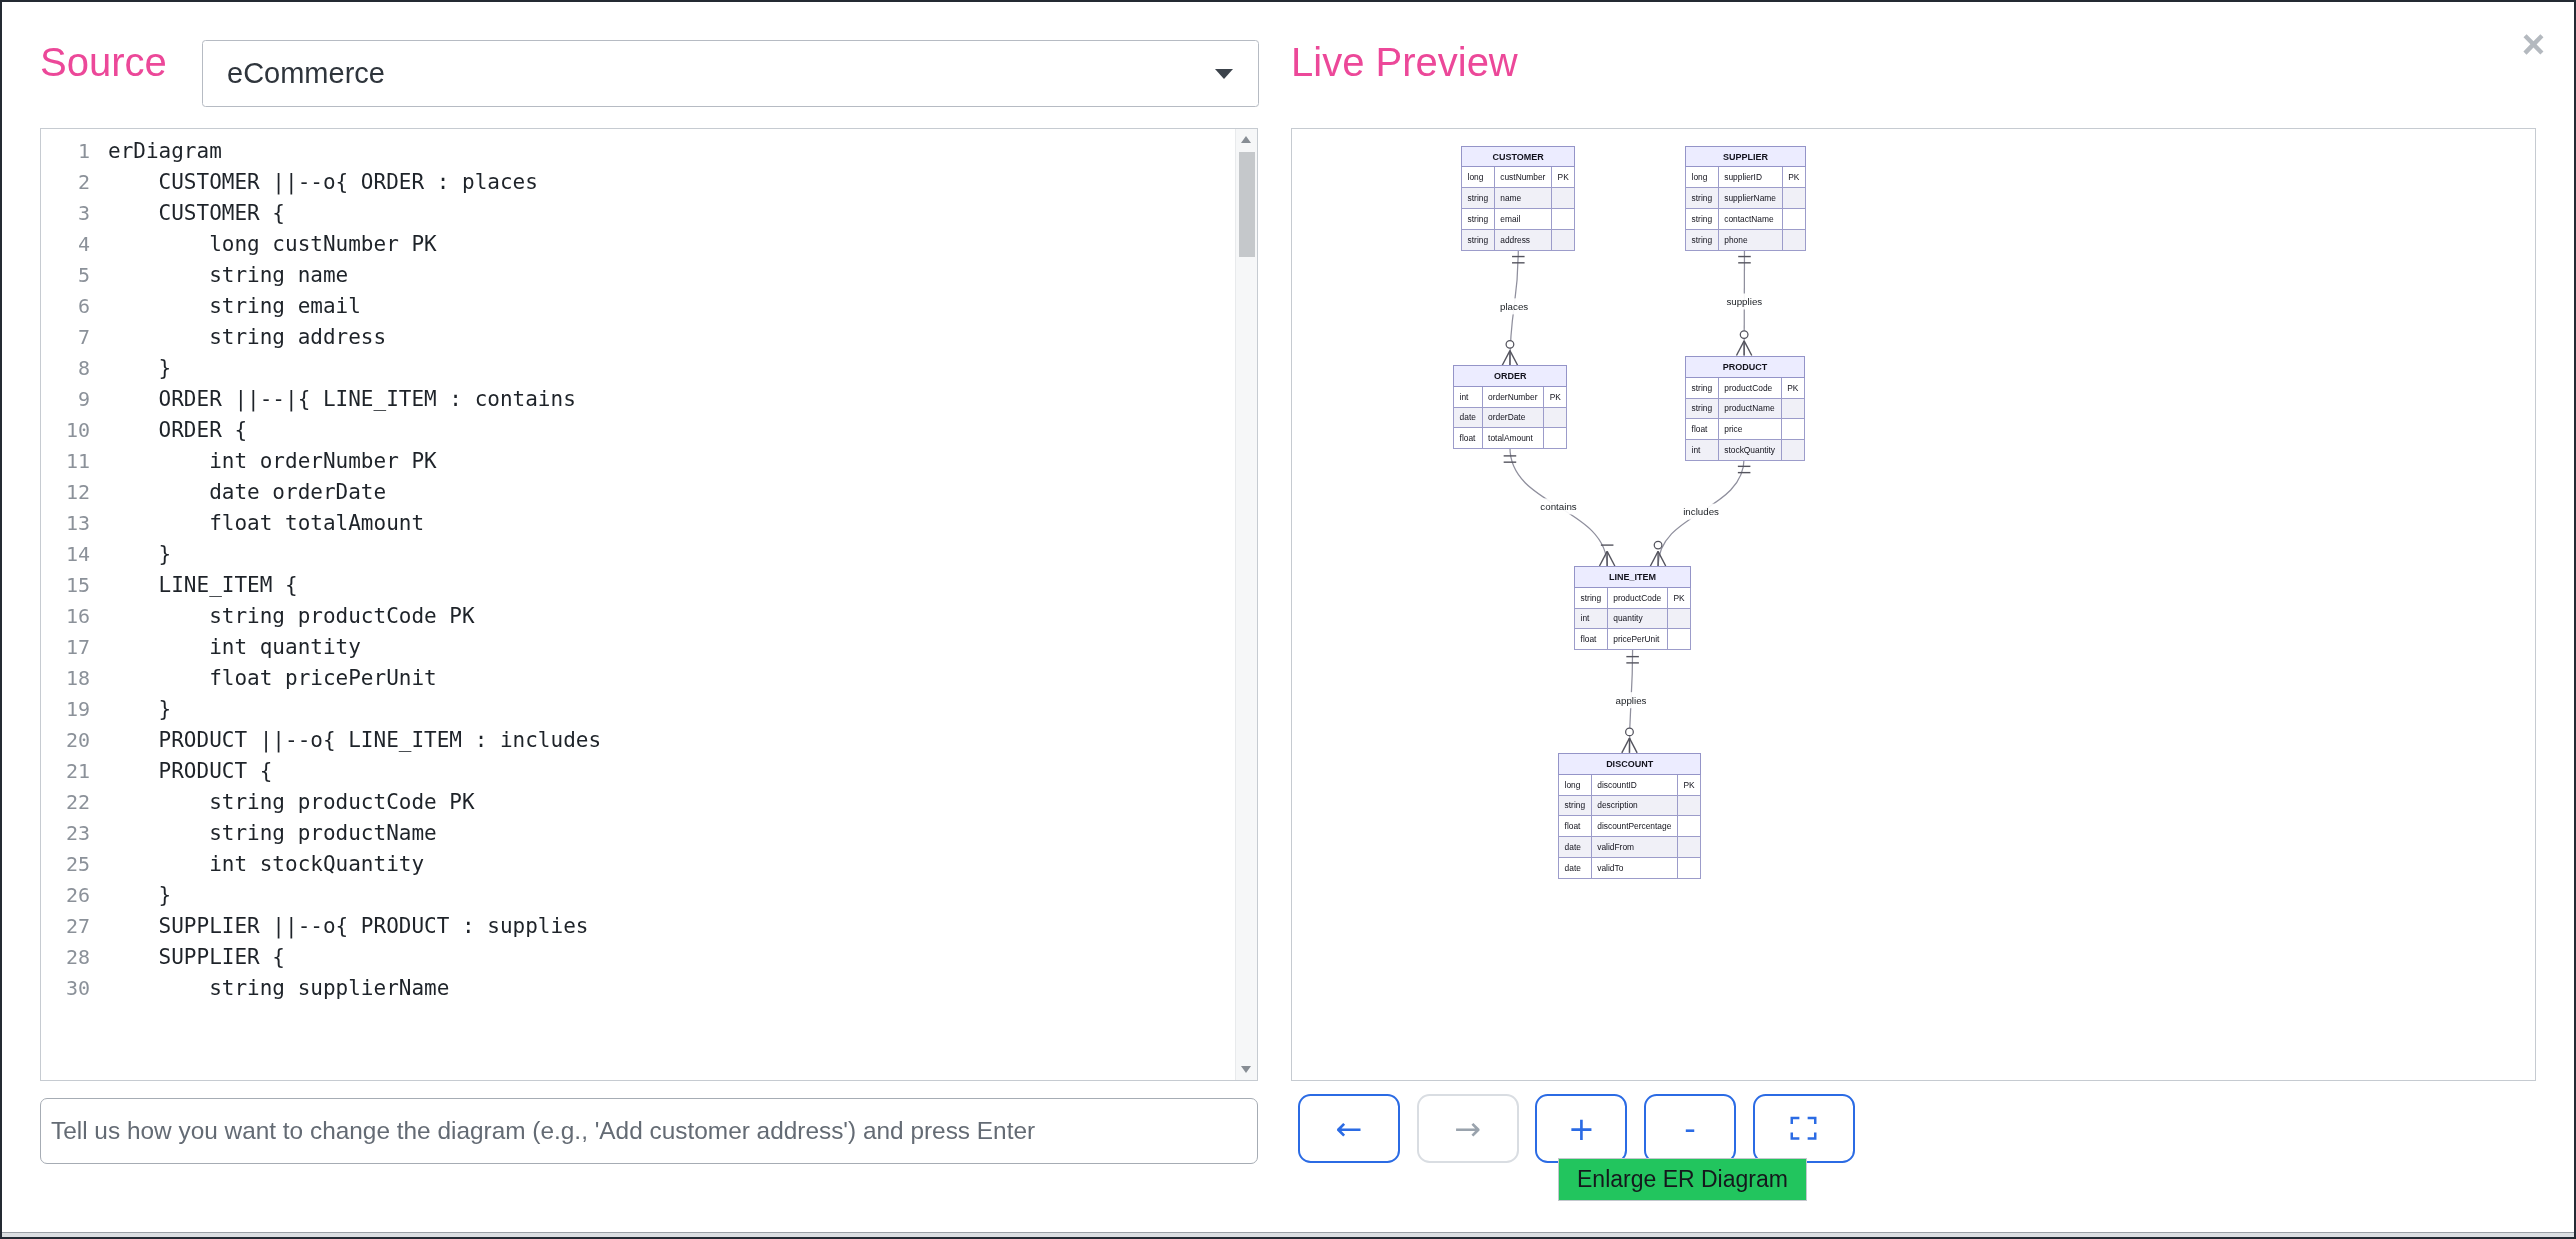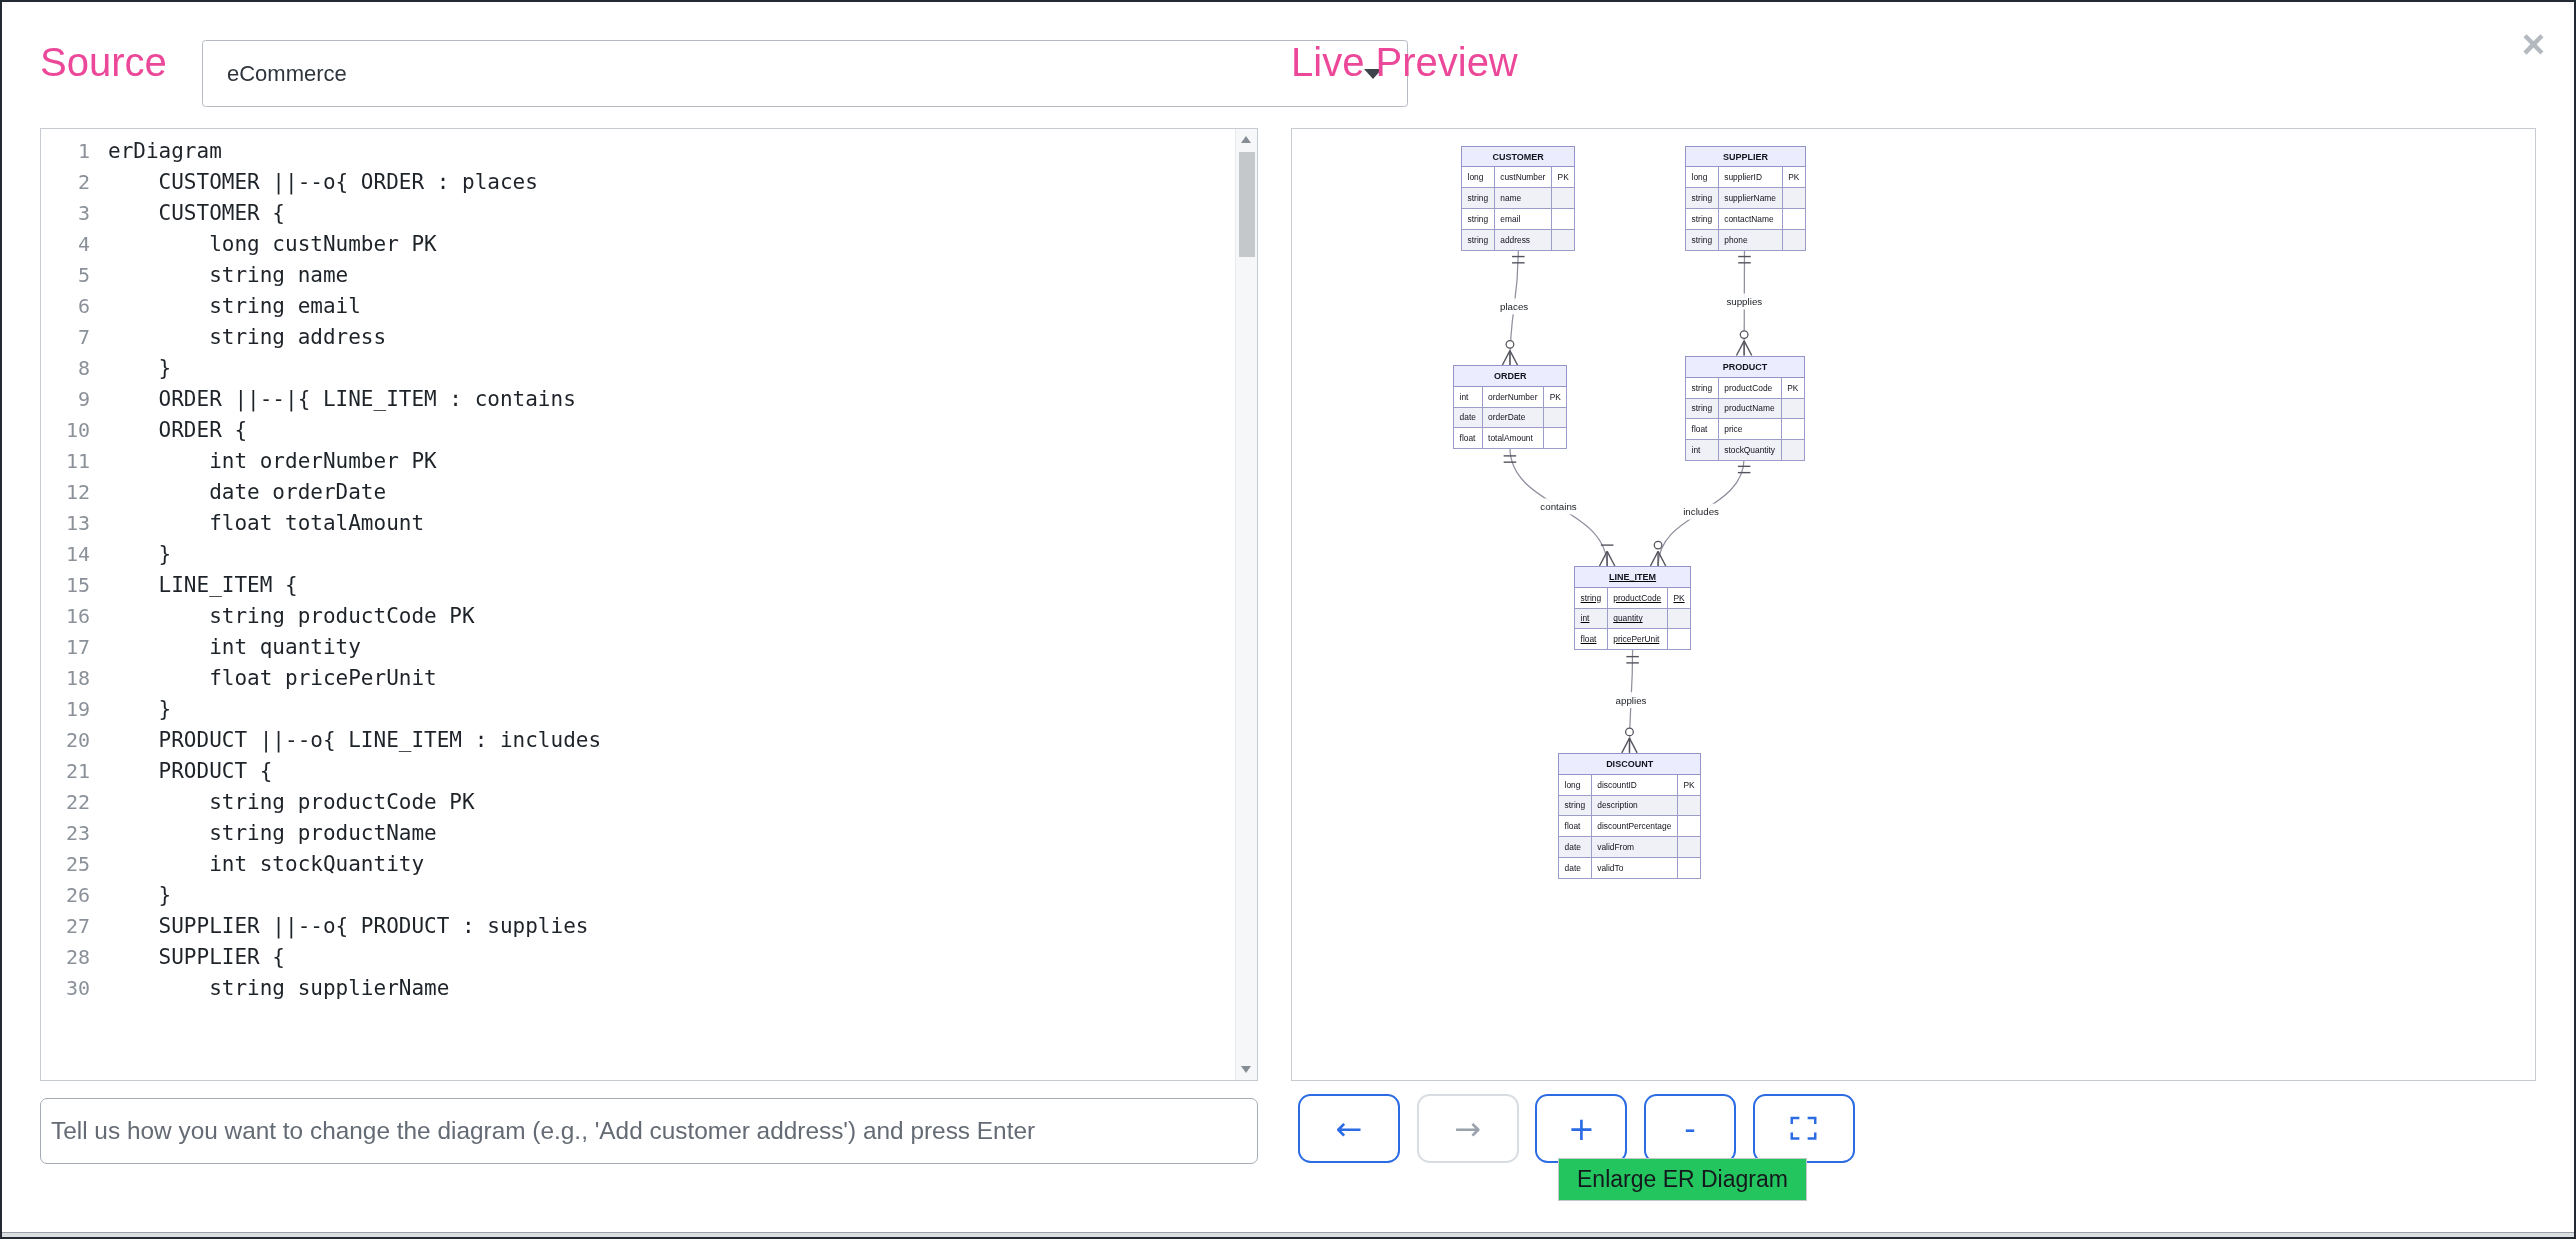--- a/index.html
+++ b/index.html
@@ -9,23 +9,23 @@
   .stage { position:absolute; inset:0; background:#fff; }
   .frame { position:absolute; inset:0; border:2.8px solid #242a33; pointer-events:none; z-index:10; }
   .bottom-strip { position:absolute; left:0; right:0; top:1232px; height:8.4px;
                   background:#dbdee1; border-top:1.4px solid #9aa0a6; z-index:4; }
 
   .panel-title { position:absolute; top:40px; font-size:40px; font-weight:400; color:#ec4899; }
   .src-title  { left:40px; }
   .prev-title { left:1291px; }
 
   
-  .select { position:absolute; left:202px; top:40px; width:1206px; height:67px;
+  .select { position:absolute; left:202px; top:40px; width:1057px; height:67px;
             border:1.4px solid #b6bbc3; border-radius:3.5px; background:#fff;
-            display:flex; align-items:center; padding:0 24px; font-size:22px; color:#2f353c; cursor:pointer; }
+            display:flex; align-items:center; padding:0 24px; font-size:29px; color:#2f353c; cursor:pointer; }
   .caret  { position:absolute; right:25px; top:50%; margin-top:-4.2px; width:0; height:0;
             border-left:9px solid transparent; border-right:9px solid transparent;
             border-top:10.5px solid #3c434b; }
 
   
   .editor { position:absolute; left:40px; top:128px; width:1218px; height:953px;
             border:1.4px solid #c6cbd1; background:#fff; }
   .editor-lines { position:absolute; top:7px; left:0; right:21.6px; bottom:0; overflow:hidden;
                   font-family:"DejaVu Sans Mono", monospace; }
   .code-row { display:flex; height:31px; line-height:31px; }
@@ -377,21 +377,21 @@
                 <td>price</td>
                 <td class="key"></td>
               </tr>
               <tr class="even">
                 <td>int</td>
                 <td>stockQuantity</td>
                 <td class="key"></td>
               </tr>
             </tbody>
           </table>
-          <table class="entity" style="left: 282px; top: 437px; text-decoration: underline;">
+          <table class="entity" style="left: 282px; top: 437px;">
             <tbody>
               <tr>
                 <th colspan="3">LINE_ITEM</th>
               </tr>
               <tr>
                 <td>string</td>
                 <td>productCode</td>
                 <td class="key">PK</td>
               </tr>
               <tr class="even">

